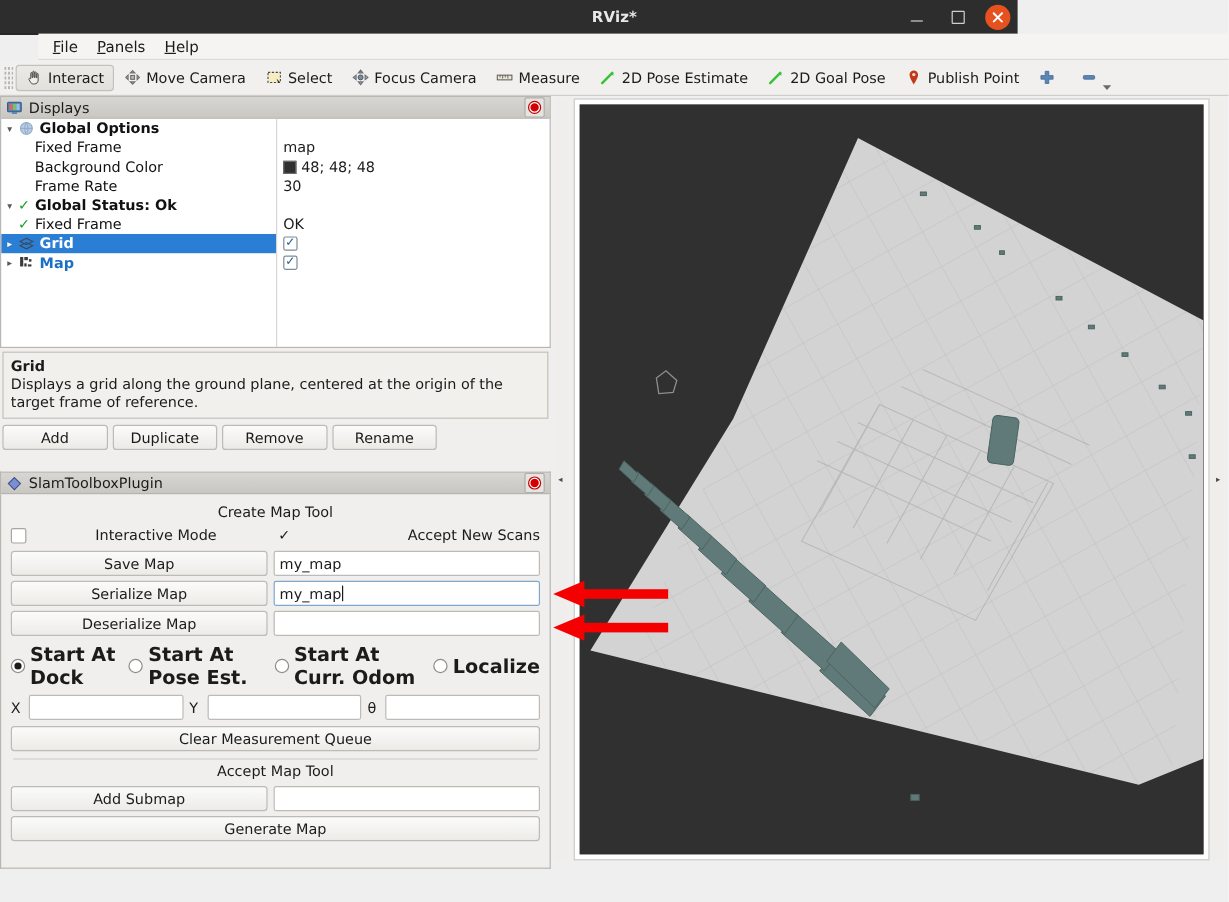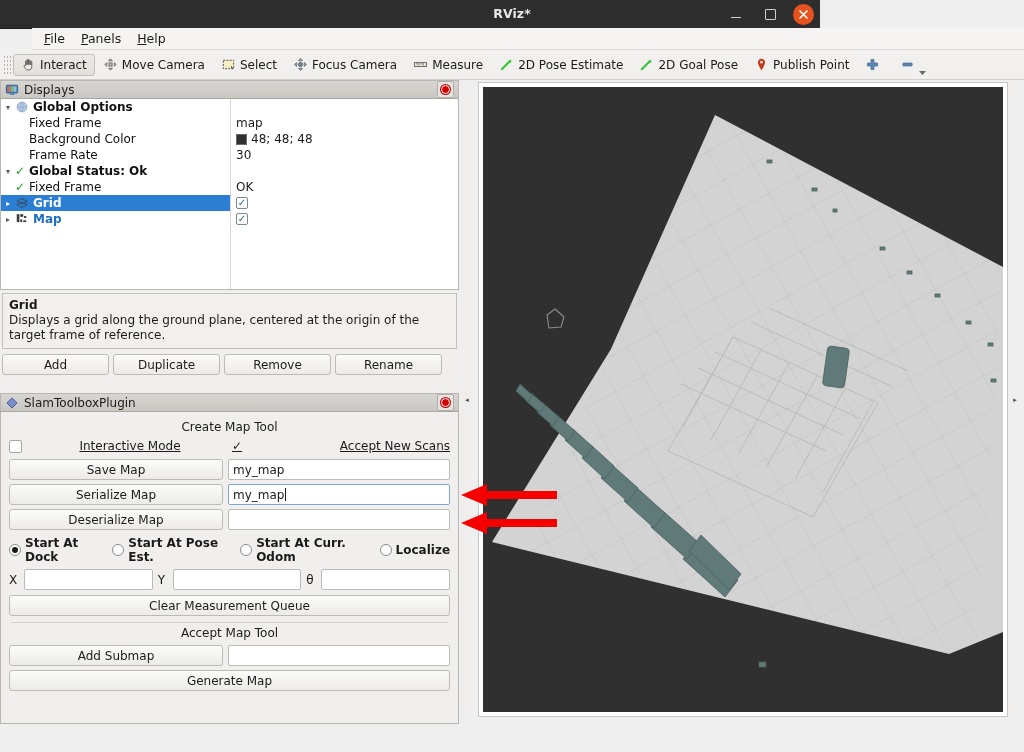--- a/index.html
+++ b/index.html
@@ -22,20 +22,21 @@
     box-sizing: border-box;
   }
 
   
   .titlebar {
     position: absolute;
     left: 0; top: 0;
     width: 820px; height: 28px;
     background: #2d2d2d;
     border-bottom: 1px solid #1e1e1e;
+    padding-left: 28px;
   }
   .titlebar-title {
     position: absolute;
     left: 0; top: 0;
     width: 1024px;
     line-height: 28px;
     text-align: center;
     color: #e8e8e8;
     font-size: 12.5px;
     font-weight: bold;
@@ -263,21 +264,21 @@
     border: 1px solid #c3c1bc;
     padding: 4px 6px;
     box-sizing: border-box;
     font-size: 12px;
     line-height: 15px;
   }
 
   .btn-row {
     position: absolute;
     left: 2px; top: 274px;
-    width: 440px;
+    width: 362px;
     display: flex;
     gap: 4px;
   }
   .btn {
     flex: 1;
     height: 21px;
     background: linear-gradient(180deg, #fbfbfa 0%, #eceae6 100%);
     border: 1px solid #bdbbb6;
     border-radius: 3px;
     font-size: 12px;
@@ -355,27 +356,27 @@
     vertical-align: middle;
   }
   .sqchk {
     width: 13px; height: 13px;
     background: #ffffff;
     border: 1px solid #a8a6a1;
     border-radius: 2px;
     box-sizing: border-box;
     flex: 0 0 13px;
   }
-  .lblc { font-size: 12px; text-decoration: underline; }
+  .lblc { font-size: 12px; }
   .radio-row {
     display: flex;
     align-items: center;
     gap: 4px;
     margin: 6px 0 5px 0;
-    font-size: 12px;
+    font-size: 16px;
     font-weight: bold;
   }
   .radio {
     width: 12px; height: 12px;
     border: 1px solid #8e8c88;
     border-radius: 50%;
     background: #ffffff;
     display: flex; align-items: center; justify-content: center;
     box-sizing: border-box;
     flex: 0 0 12px;

